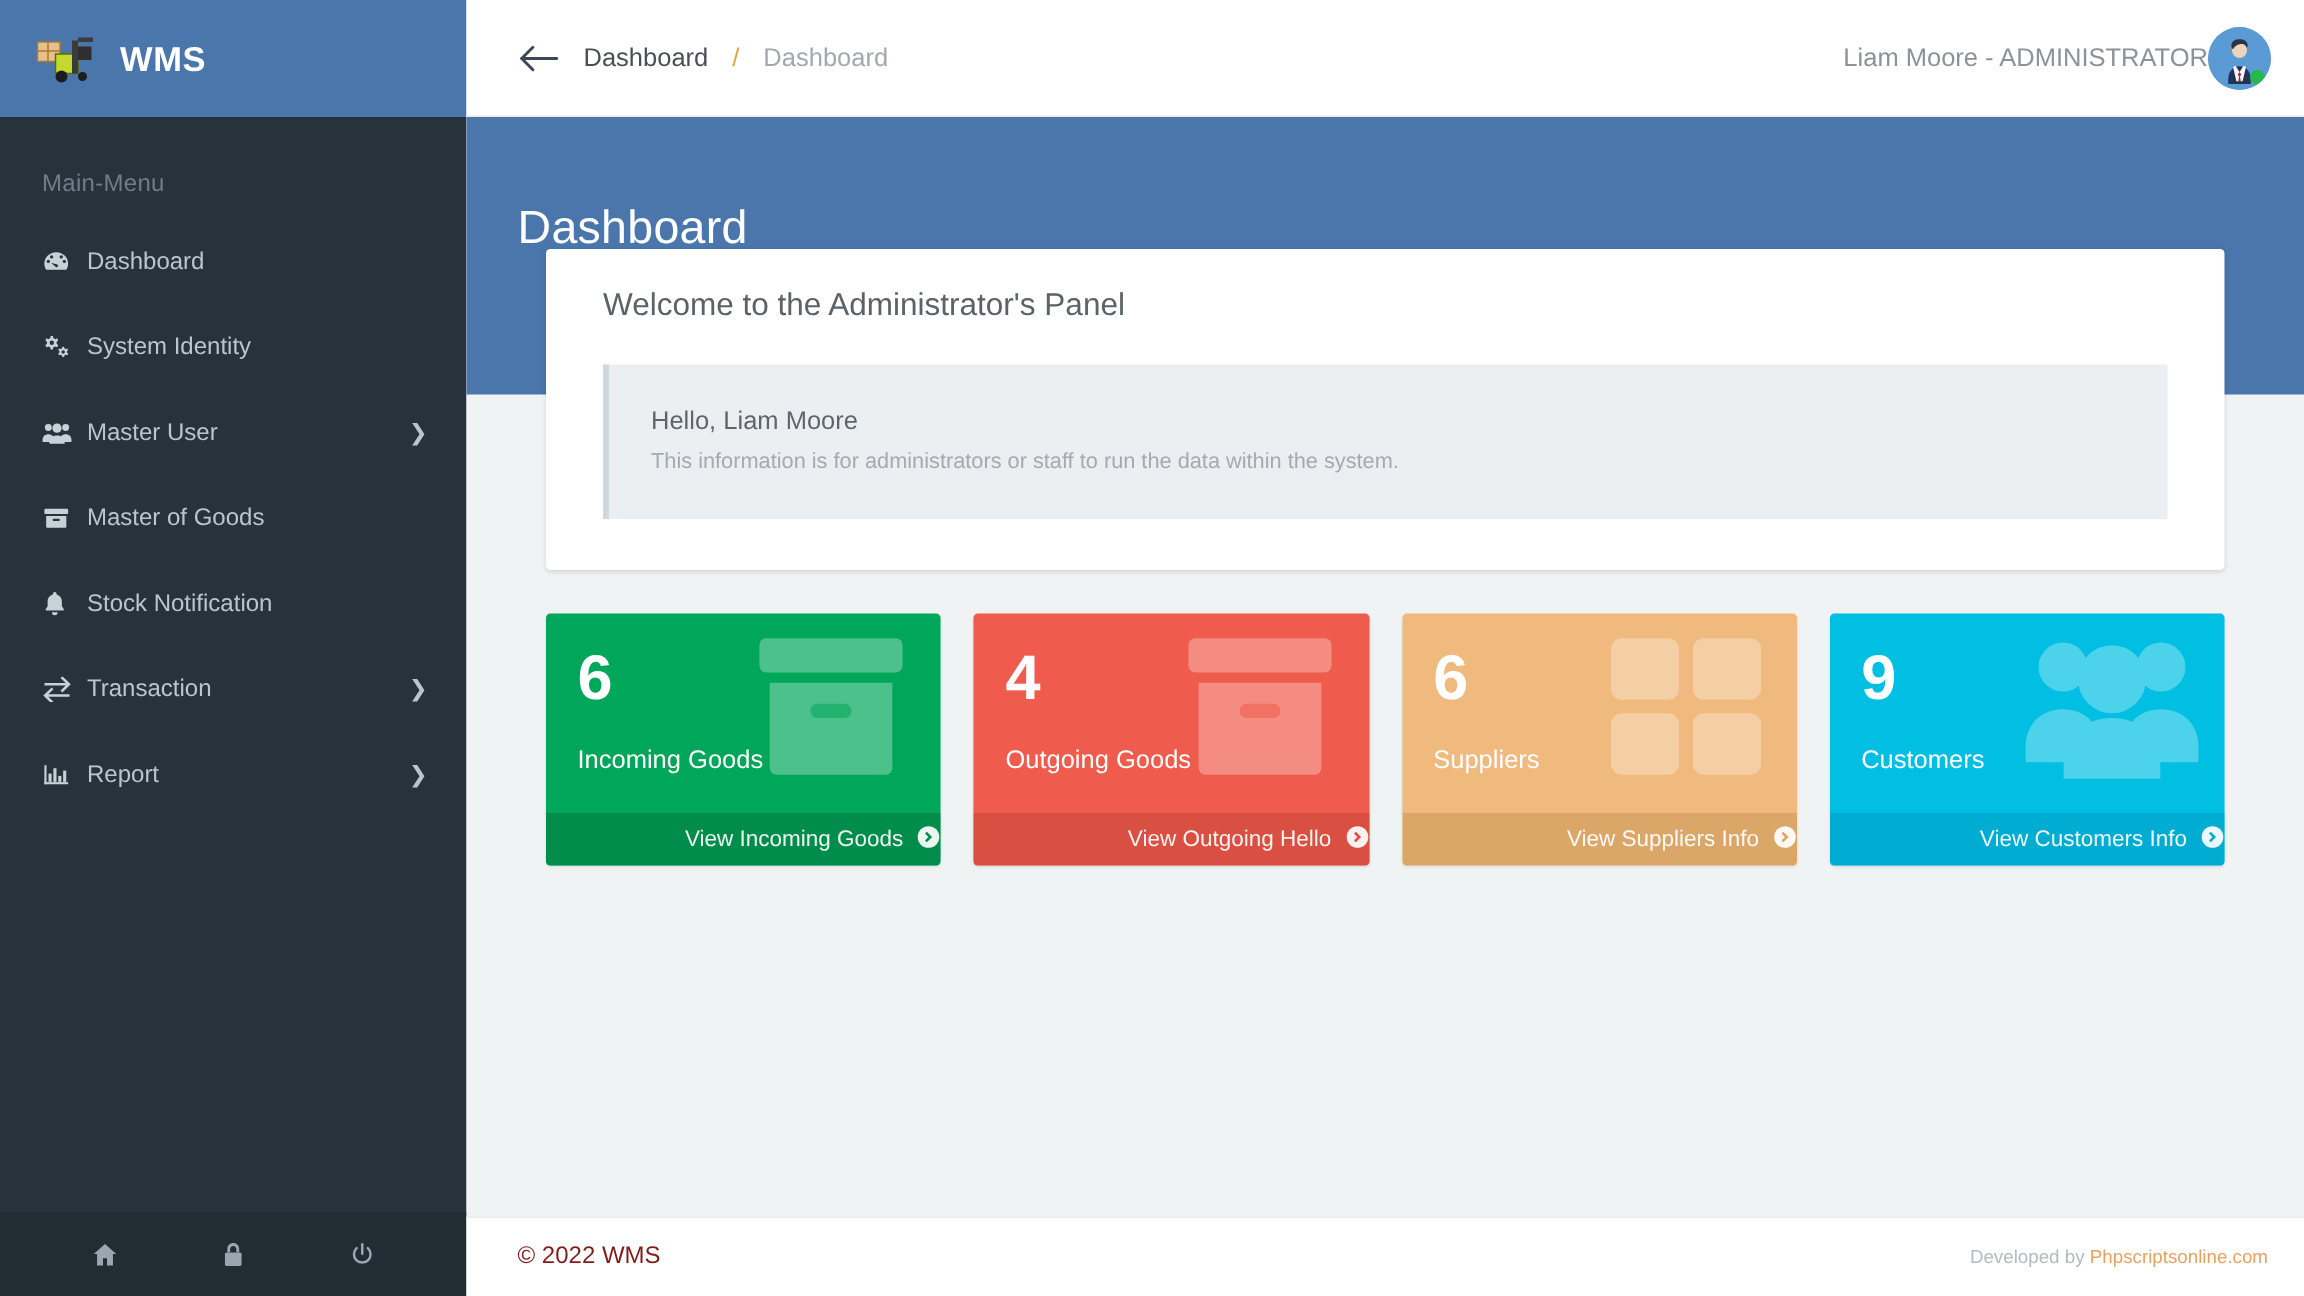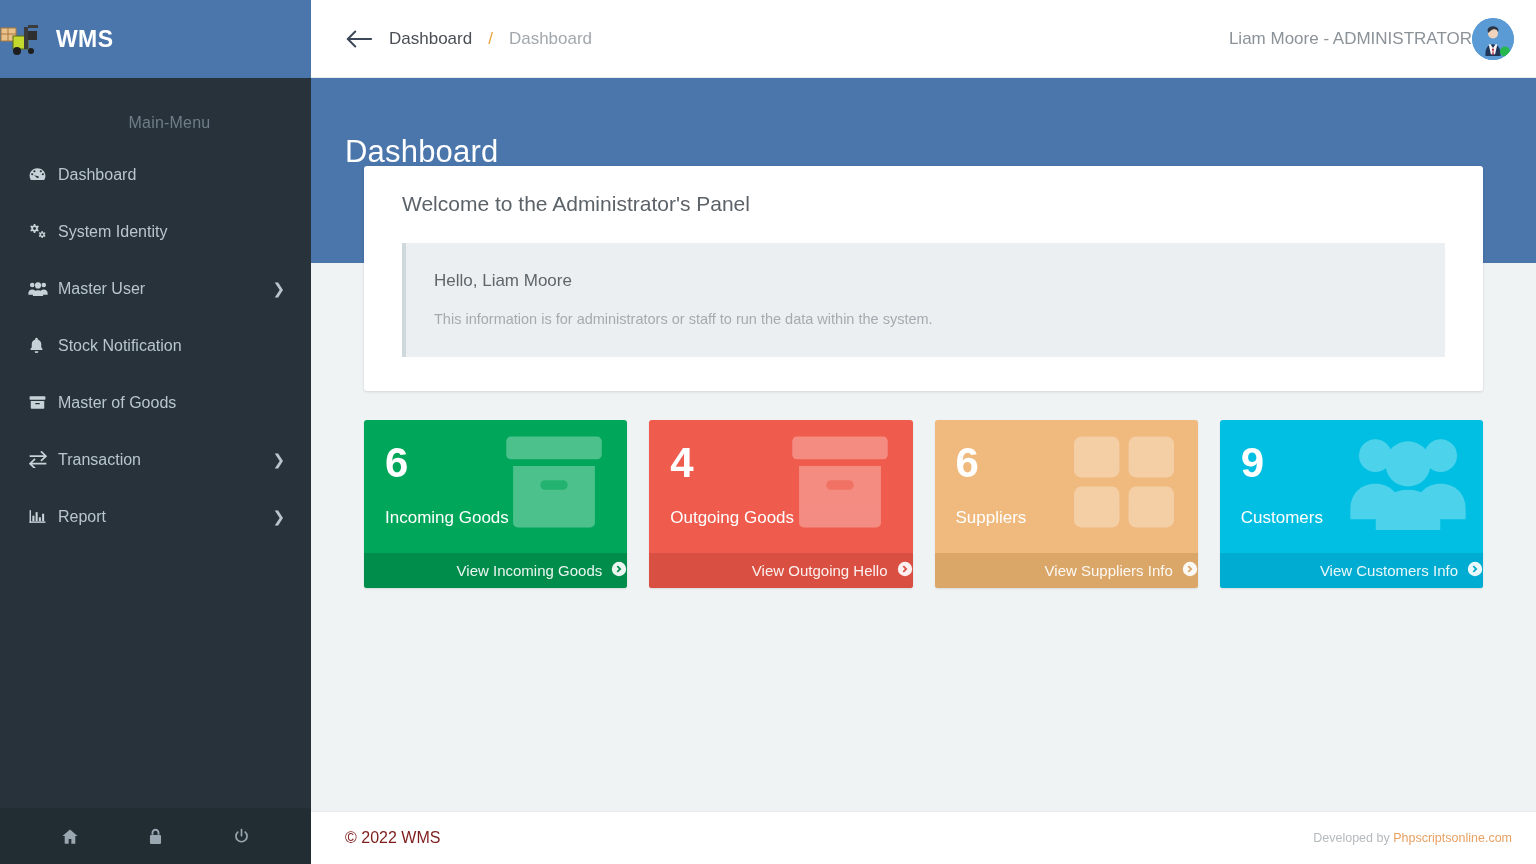--- a/index.html
+++ b/index.html
@@ -15,28 +15,29 @@
   .sidebar {
     width: 311px; height: 864px;
     background: #28323a;
     flex: 0 0 311px;
     position: relative;
   }
   .brand {
     height: 78px;
     background: #4a76ab;
     display: flex; align-items: center;
+    padding-left: 24px;
     gap: 14px;
   }
   .brand-logo { width: 42px; height: 34px; position: relative; flex: 0 0 42px; }
   .brand-title {
     color: #ffffff; font-size: 23px; font-weight: bold; letter-spacing: .4px;
   }
   .menu-head {
-    color: #6e7d89; font-size: 16px; padding: 36px 0 14px 28px; letter-spacing: .2px; text-align: center;
+    color: #6e7d89; font-size: 16px; padding: 36px 0 14px 28px; letter-spacing: .2px;
   }
   .menu-item {
     display: flex; align-items: center;
     height: 57px; padding: 0 26px 0 28px;
     color: #b8c7ce; font-size: 16px; cursor: pointer;
     position: relative;
   }
   .menu-ico {
     width: 30px; flex: 0 0 30px; display: flex; align-items: center;
     color: #c7d2d8;
@@ -87,21 +88,21 @@
     box-shadow: 0 1px 3px rgba(0,0,0,.13);
     padding: 26px 38px 34px 38px;
   }
   .panel-title { color: #5b6268; font-size: 21px; font-weight: normal; }
   .alert-box {
     margin-top: 27px;
     background: #eceff1;
     border-left: 4px solid #cfd8dc;
     padding: 28px 30px 30px 28px;
   }
-  .alert-title { color: #5e666c; font-size: 17px; margin-bottom: 20px; }
+  .alert-title { color: #5e666c; font-size: 17px; margin-bottom: 9px; }
   .alert-text { color: #a4abb0; font-size: 14.5px; }
 
   
   .cards { display: flex; gap: 22px; margin-top: 29px; }
   .card {
     flex: 1 1 0; border-radius: 3px; overflow: hidden;
     position: relative; color: #ffffff;
     box-shadow: 0 1px 2px rgba(0,0,0,.10);
   }
   .card-body { position: relative; height: 133px; padding: 22px 0 0 21px; overflow: hidden; }
@@ -183,37 +184,37 @@
           <path d="M15.5 16c0-3 2.2-4.8 5-4.8s5 1.8 5 4.8v2h-10z"></path>
           <path d="M6.4 18c0-3.4 2.6-5.6 6.6-5.6s6.6 2.2 6.6 5.6v1.6H6.4z"></path>
         </svg>
       </span>
       <span class="menu-label">Master User</span>
       <span class="menu-caret">❯</span>
     </div>
 
     <div class="menu-item">
       <span class="menu-ico">
-        <svg width="17" height="19" viewBox="0 0 20 24" fill="currentColor">
-          <path d="M10 2.2a1.6 1.6 0 0 1 1.6 1.6v.5c2.6.7 4.4 3 4.4 5.8v4l1.6 2.4c.3.5 0 1.2-.6 1.2H3c-.6 0-.9-.7-.6-1.2L4 14.1v-4c0-2.8 1.8-5.1 4.4-5.8v-.5A1.6 1.6 0 0 1 10 2.2z"></path>
-          <path d="M7.6 19.2h4.8a2.4 2.4 0 0 1-4.8 0z"></path>
-        </svg>
-      </span>
-      <span class="menu-label">Stock Notification</span>
-    </div>
-
-    <div class="menu-item">
-      <span class="menu-ico">
         <svg width="19" height="19" viewBox="0 0 24 24" fill="currentColor">
           <rect x="2" y="4" width="20" height="4.5" rx="1"></rect>
           <path d="M3.5 10h17v9a1 1 0 0 1-1 1h-15a1 1 0 0 1-1-1z"></path>
           <rect x="9" y="12.5" width="6" height="1.8" rx=".8" fill="#28323a"></rect>
         </svg>
       </span>
       <span class="menu-label">Master of Goods</span>
+    </div>
+
+    <div class="menu-item">
+      <span class="menu-ico">
+        <svg width="17" height="19" viewBox="0 0 20 24" fill="currentColor">
+          <path d="M10 2.2a1.6 1.6 0 0 1 1.6 1.6v.5c2.6.7 4.4 3 4.4 5.8v4l1.6 2.4c.3.5 0 1.2-.6 1.2H3c-.6 0-.9-.7-.6-1.2L4 14.1v-4c0-2.8 1.8-5.1 4.4-5.8v-.5A1.6 1.6 0 0 1 10 2.2z"></path>
+          <path d="M7.6 19.2h4.8a2.4 2.4 0 0 1-4.8 0z"></path>
+        </svg>
+      </span>
+      <span class="menu-label">Stock Notification</span>
     </div>
 
     <div class="menu-item">
       <span class="menu-ico">
         <svg width="20" height="17" viewBox="0 0 24 20" fill="currentColor">
           <path d="M2 6.5h17l-4.2-4 1.5-1.5L23 7.5l-6.7 6.5-1.5-1.5 4.2-4H2z" transform="translate(0,-1.5)"></path>
           <path d="M22 14.5H5l4.2 4-1.5 1.5L1 13.5 7.7 7l1.5 1.5-4.2 4H22z" transform="translate(0,1.5)"></path>
         </svg>
       </span>
       <span class="menu-label">Transaction</span>

